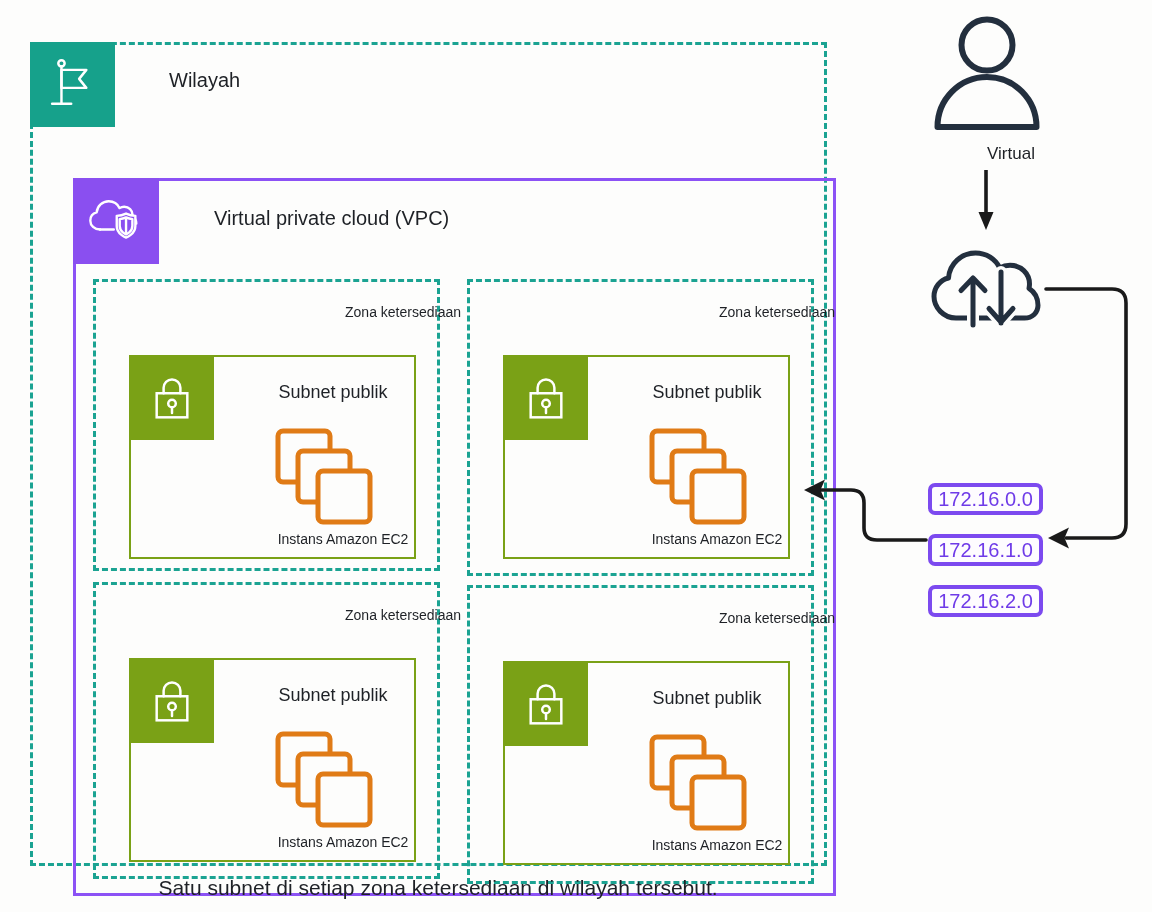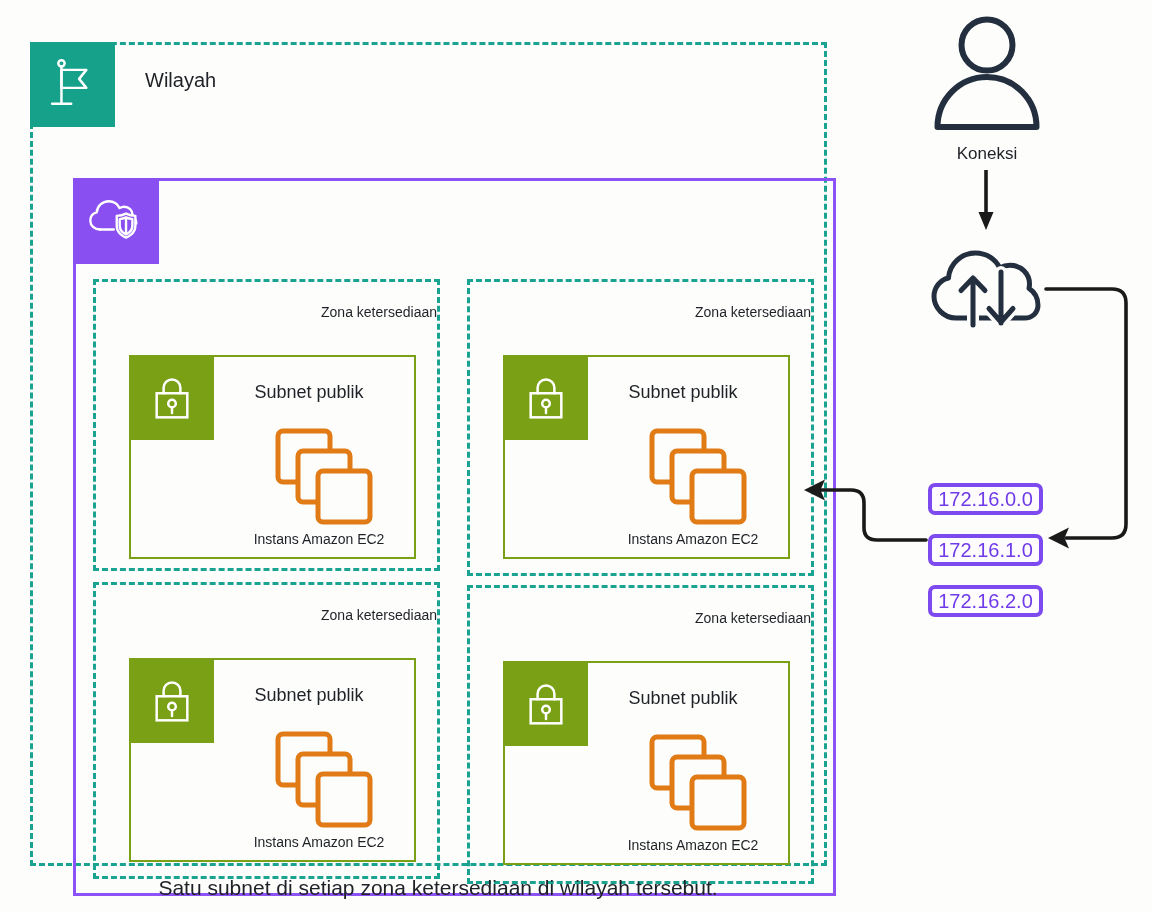--- a/index.html
+++ b/index.html
@@ -18,21 +18,21 @@
   .zone-3{left:60px;top:537px;height:297px;}
   .zone-4{left:434px;top:540px;height:299px;}
   .subnet{position:absolute;left:33px;top:73px;width:287px;height:204px;
     border:2px solid #7AA116;box-sizing:border-box;background:#fdfdfc;}
   
   .corner-icon{position:absolute;display:flex;align-items:center;justify-content:center;}
   .region-icon{left:-3px;top:-3px;width:85px;height:85px;background:#16A18B;}
   .vpc-icon{left:-3px;top:-3px;width:86px;height:86px;background:#8A4FF0;}
   .subnet-icon{left:-2px;top:-2px;width:85px;height:85px;background:#7AA116;}
   
-  .lbl{position:absolute;white-space:nowrap;}
+  .lbl{position:absolute;white-space:nowrap;margin-left:24px;}
   .region-label{left:112px;top:24px;font-size:20px;}
   .vpc-label{left:114px;top:26px;font-size:20px;}
   .zone-title{left:0;top:22px;width:100%;text-align:right;font-size:14px;}
   .subnet-label{left:84px;top:25px;width:188px;text-align:center;font-size:18px;}
   .ec2-icon-wrap{position:absolute;left:143px;top:70px;width:100px;height:100px;}
   .ec2-label{left:88px;top:174px;width:200px;text-align:center;font-size:14px;}
   .caption{position:absolute;left:68px;top:876px;width:740px;text-align:center;font-size:21px;}
   
   .user-icon-wrap{position:absolute;left:934px;top:14px;width:106px;height:118px;}
   .user-label{left:917px;top:144px;width:140px;text-align:center;font-size:17px;}
@@ -70,20 +70,21 @@
         <span>
           <svg width="64" height="64" viewBox="0 0 86 86" fill="none" stroke="#ffffff" stroke-width="3.2" stroke-linecap="round" stroke-linejoin="round">
             <path d="M21.5 54.5 C14 54.5 8.5 49 8.5 42.5 C8.5 37 12 32.6 17 31.4 C17.8 23 24.8 16.5 33.2 16.5 C39.8 16.5 45.3 20.3 47.8 25.7 C49.6 24.5 51.8 23.8 54 23.8 C60.3 23.8 65.3 28.7 65.3 34.8 C65.3 35.4 65.2 36 65.1 36.6 C68.3 38.7 70.3 42.3 70.3 46.4"></path>
             <path d="M21.5 54.5 H40"></path>
             <path d="M56.5 33 C62.5 35.9 69 36.1 69 36.1 L69 50 C69 60.8 56.5 65.2 56.5 65.2 C56.5 65.2 44 60.8 44 50 L44 36.1 C44 36.1 50.5 35.9 56.5 33 Z" fill="#8A4FF0"></path>
             <path d="M56.5 38.2 C60.8 40.2 65 40.5 65 40.5 L65 49.8 C65 57.6 56.5 61.1 56.5 61.1 C56.5 61.1 48 57.6 48 49.8 L48 40.5 C48 40.5 52.2 40.2 56.5 38.2 Z"></path>
             <path d="M56.5 40.5 V59.5"></path>
           </svg>
         </span>
       </div>
+      <div class="lbl vpc-label">Virtual private cloud (VPC)</div>
     </div>
 
     <div class="zone zone-1">
       <div class="lbl zone-title">Zona ketersediaan</div>
       <div class="subnet">
         <div class="corner-icon subnet-icon">
           <span>
             <svg width="62" height="62" viewBox="0 0 85 85" fill="none" stroke="#ffffff" stroke-width="3.4" stroke-linecap="round">
               <path d="M31 36 V28.5 A11.5 11.5 0 0 1 54 28.5 V36"></path>
               <rect x="21.5" y="36" width="42" height="33"></rect>
@@ -179,21 +180,21 @@
       </div>
     </div>
   </div>
 
   <div class="user-icon-wrap">
     <svg width="106" height="118" viewBox="0 0 106 118" fill="none" stroke="#232F3E" stroke-width="6" stroke-linejoin="round">
       <path d="M3.5 113 a49.5 50 0 0 1 99 0 Z"></path>
       <circle cx="53" cy="31" r="25.5" fill="#fdfdfc"></circle>
     </svg>
   </div>
-  <div class="lbl user-label">Koneksi</div>
+  <div class="lbl user-label">Virtual</div>
 
   <div class="down-arrow-wrap">
     <svg width="20" height="64" viewBox="0 0 20 64">
       <path d="M10 2 V45" stroke="#1A1A1A" stroke-width="3.6" fill="none"></path>
       <polygon points="10,62 2.5,44 17.5,44" fill="#1A1A1A"></polygon>
     </svg>
   </div>
 
   <div class="inet-icon-wrap">
     <svg width="120" height="92" viewBox="0 0 120 92" fill="none" stroke-linecap="round" stroke-linejoin="round">

